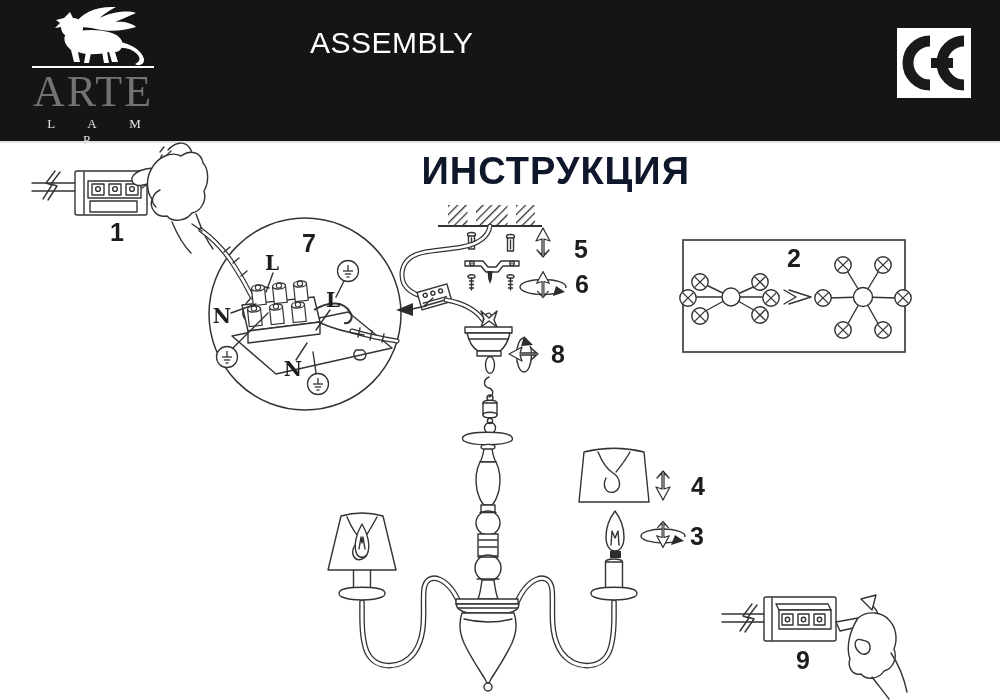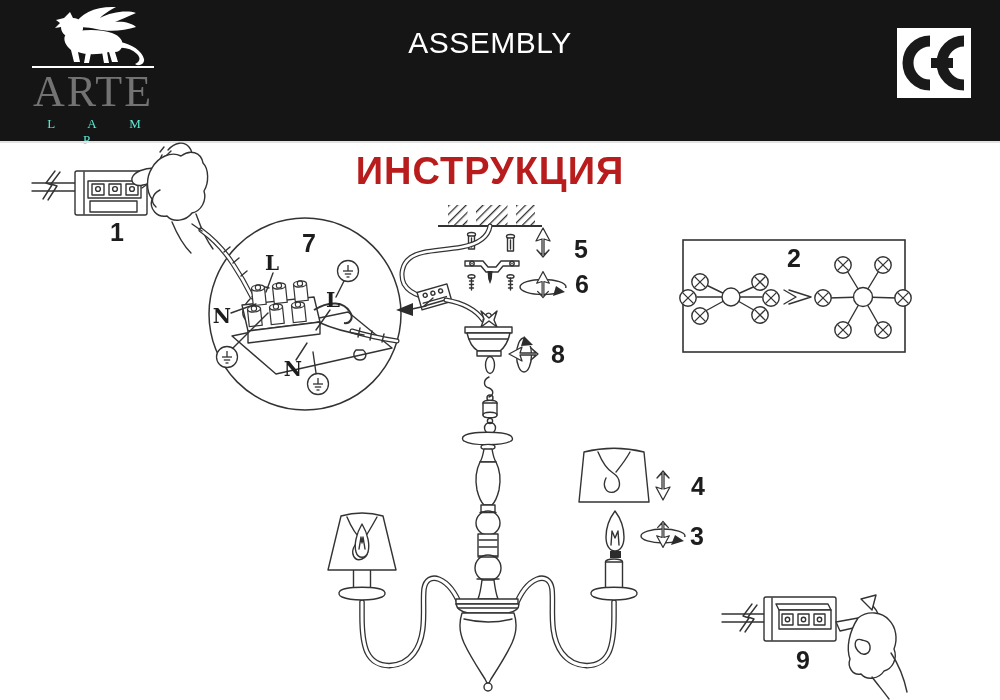--- a/index.html
+++ b/index.html
@@ -6,28 +6,28 @@
   #page{position:relative;width:1000px;height:700px;background:#fff;overflow:hidden;
         font-family:"Liberation Sans",sans-serif;}
   
   #hdr{position:absolute;left:0;top:0;width:1000px;height:141px;background:#151515;}
   #hdr-sep{position:absolute;left:0;top:141px;width:1000px;height:2px;background:#e2e2e2;}
   #logo{position:absolute;left:28px;top:4px;width:130px;height:132px;color:#fff;}
   #logo .rule{position:absolute;left:4px;top:62px;width:122px;height:2px;background:#fff;}
   #logo .arte{position:absolute;left:0px;top:62px;width:130px;text-align:center;
       font-family:"Liberation Serif",serif;font-size:44px;font-weight:400;color:#737373;letter-spacing:2px;}
   #logo .lamp{position:absolute;left:2px;top:112px;width:128px;text-align:center;
-      font-family:"Liberation Serif",serif;font-size:13px;color:#5eead4;letter-spacing:15px;text-indent:15px;}
-  #hdr-title{position:absolute;left:310px;top:26px;width:360px;text-align:center;color:#fff;
+      font-family:"Liberation Serif",serif;font-size:13px;color:#e5e5e5;letter-spacing:15px;text-indent:15px;}
+  #hdr-title{position:absolute;left:310px;top:26px;width:360px;text-align:left;color:#fff;
       font-size:30px;line-height:34px;font-weight:400;letter-spacing:0.5px;}
   #hdr-model{position:absolute;left:650px;top:28px;width:250px;text-align:center;color:#fff;
       font-size:30px;font-weight:400;}
   #ce{position:absolute;left:897px;top:28px;width:74px;height:70px;background:#fff;}
   
-  #ru-title{position:absolute;left:290px;top:150px;width:400px;text-align:center;color:#b91c1c;
+  #ru-title{position:absolute;left:290px;top:150px;width:400px;text-align:right;color:#0f172a;
       font-size:38px;font-weight:700;letter-spacing:1px;}
   svg text{user-select:none;}
   .num{font-family:"Liberation Sans",sans-serif;font-size:25px;font-weight:700;fill:#1d1d1d;}
   .ln{font-family:"DejaVu Serif",serif;font-size:20px;font-weight:700;fill:#1d1d1d;}
   .s{stroke:#333;stroke-width:1.4;fill:none;stroke-linecap:round;stroke-linejoin:round;}
   .sf{stroke:#333;stroke-width:1.4;fill:#fff;stroke-linejoin:round;}
   .tube{stroke:#333;stroke-width:5;fill:none;stroke-linecap:round;}
   .tubein{stroke:#fff;stroke-width:2.6;fill:none;stroke-linecap:round;}
   .armtube{stroke:#333;stroke-width:5.6;fill:none;stroke-linecap:round;}
   .armin{stroke:#fff;stroke-width:3;fill:none;stroke-linecap:round;}

